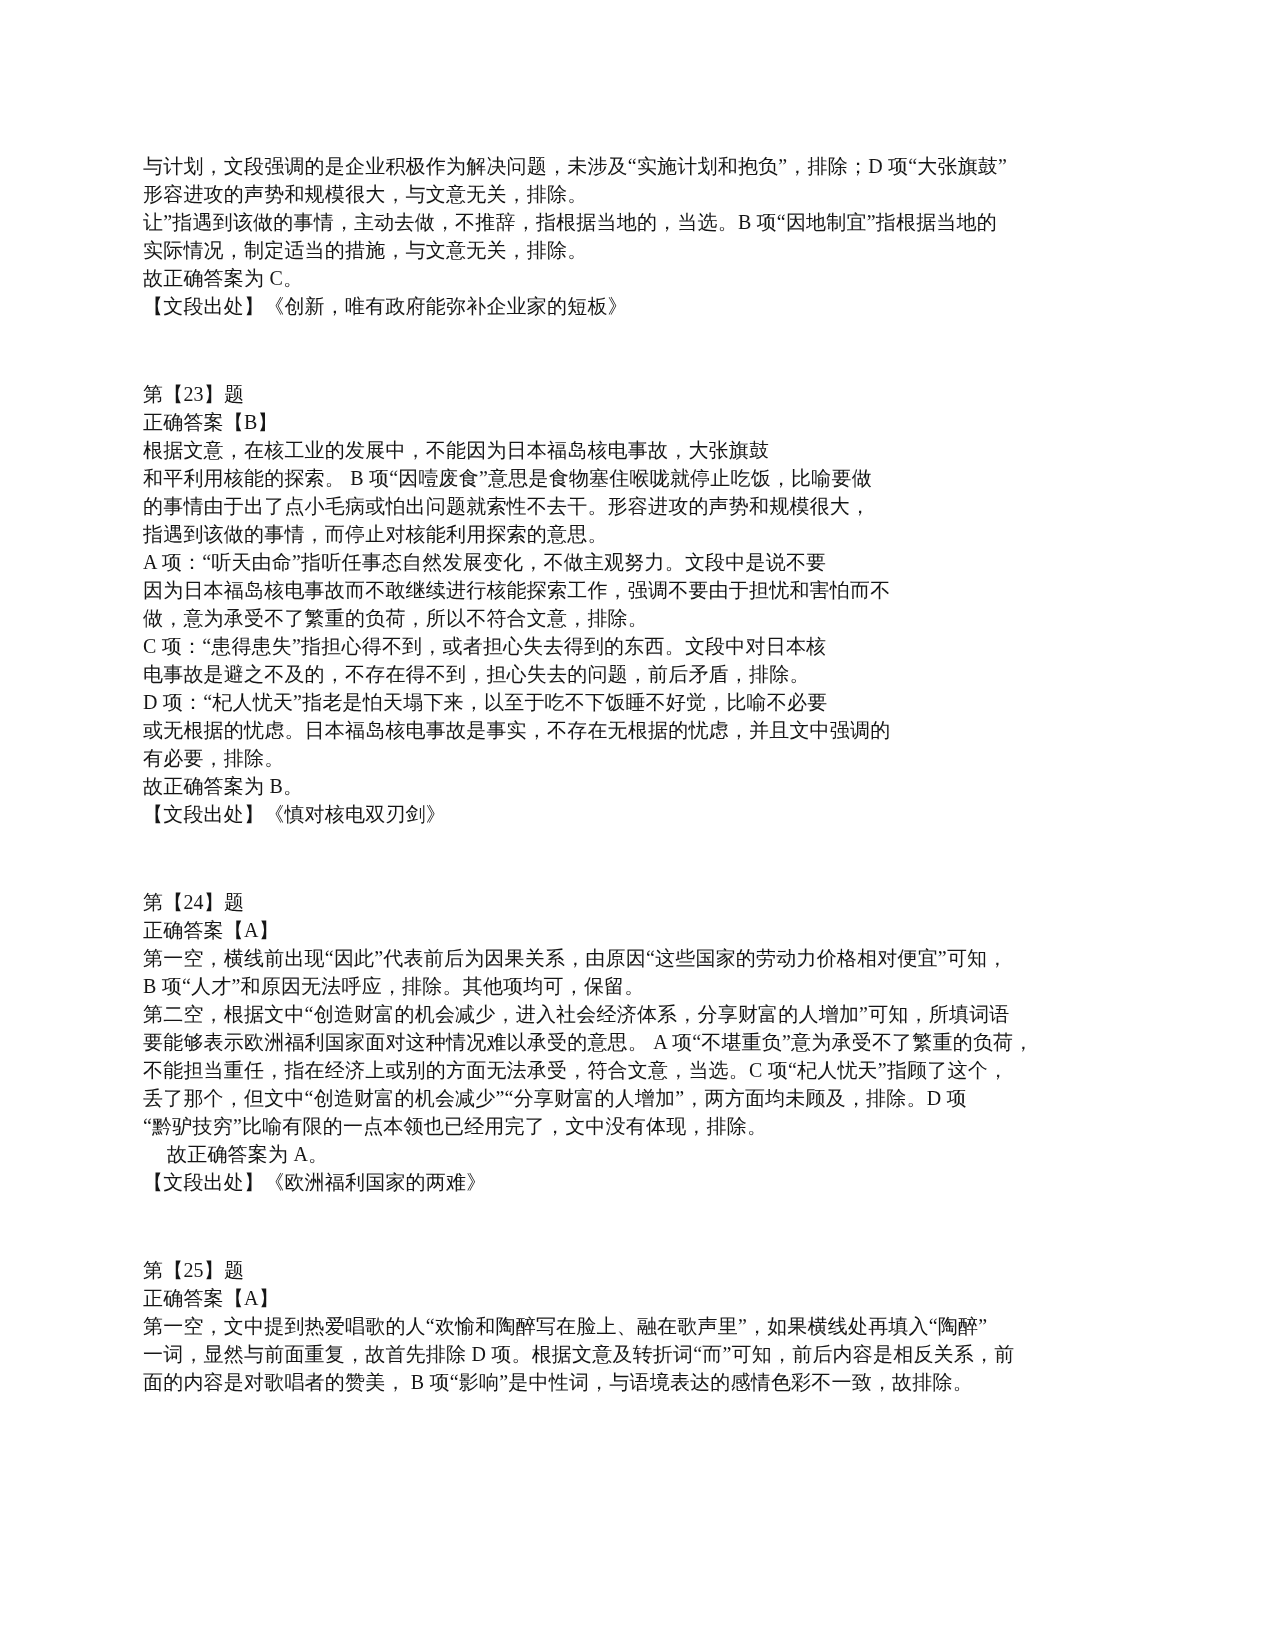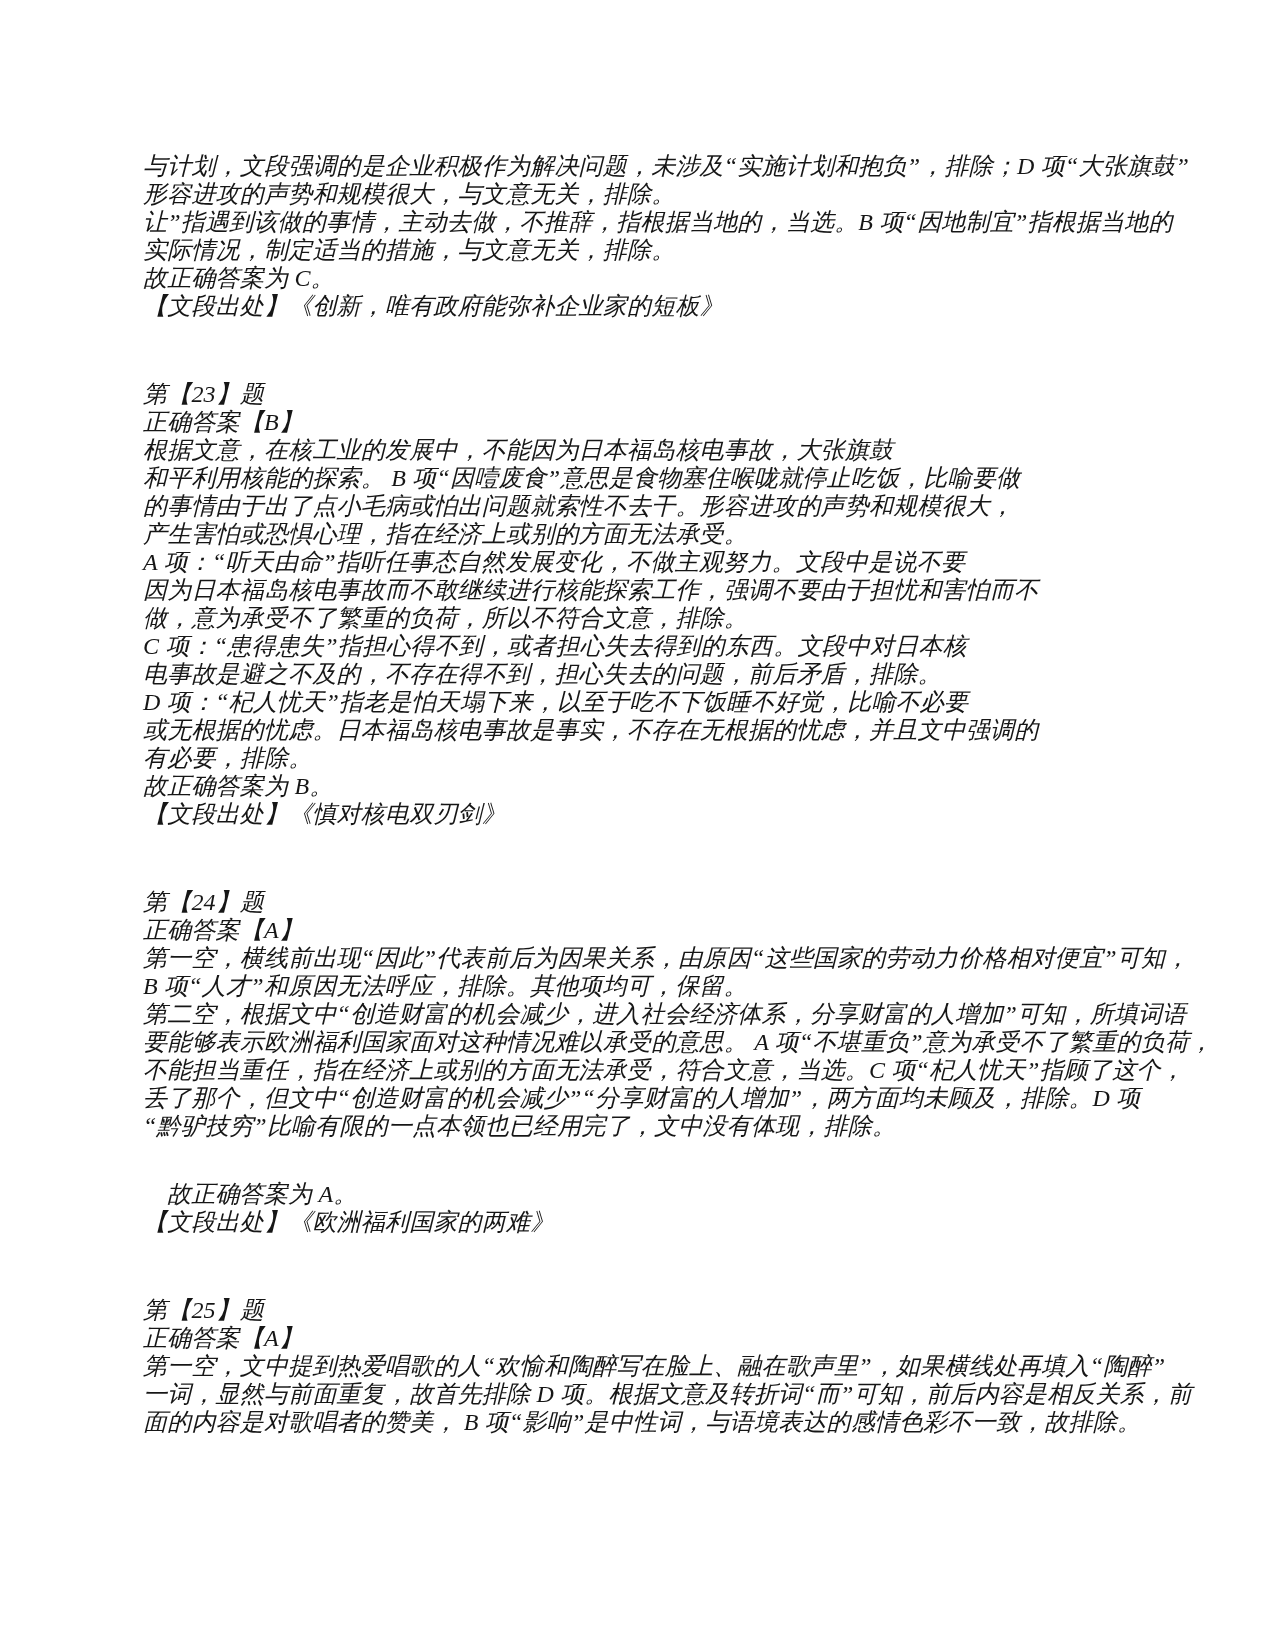--- a/index.html
+++ b/index.html
@@ -17,28 +17,27 @@
   }
   .page {
     position: absolute;
     top: 152px;
     left: 143px;
     width: 1060px;
   }
   .sec { margin: 0; padding: 0; }
   .sec.gap { margin-top: 60px; }
   .line {
-    font-size: 24px;
+    font-size: 20px;
     line-height: 28px;
     height: 28px;
     white-space: pre;
     letter-spacing: 0.2px;
-    font-style: italic;
   }
-  .line.indent { padding-left: 24px; margin-top: 40px; }
+  .line.indent { padding-left: 24px; }
 </style>
 </head>
 <body>
 
 <div class="page">
 
   <section class="sec">
     <div class="line">与计划，文段强调的是企业积极作为解决问题，未涉及“实施计划和抱负”，排除；D 项“大张旗鼓”</div>
     <div class="line">形容进攻的声势和规模很大，与文意无关，排除。</div>
     <div class="line">让”指遇到该做的事情，主动去做，不推辞，指根据当地的，当选。B 项“因地制宜”指根据当地的</div>
@@ -46,21 +45,21 @@
     <div class="line">故正确答案为 C。</div>
     <div class="line">【文段出处】《创新，唯有政府能弥补企业家的短板》</div>
   </section>
 
   <section class="sec gap">
     <div class="line">第【23】题</div>
     <div class="line">正确答案【B】</div>
     <div class="line">根据文意，在核工业的发展中，不能因为日本福岛核电事故，大张旗鼓</div>
     <div class="line">和平利用核能的探索。 B 项“因噎废食”意思是食物塞住喉咙就停止吃饭，比喻要做</div>
     <div class="line">的事情由于出了点小毛病或怕出问题就索性不去干。形容进攻的声势和规模很大，</div>
-    <div class="line">产生害怕或恐惧心理，指在经济上或别的方面无法承受。</div>
+    <div class="line">指遇到该做的事情，而停止对核能利用探索的意思。</div>
     <div class="line">A 项：“听天由命”指听任事态自然发展变化，不做主观努力。文段中是说不要</div>
     <div class="line">因为日本福岛核电事故而不敢继续进行核能探索工作，强调不要由于担忧和害怕而不</div>
     <div class="line">做，意为承受不了繁重的负荷，所以不符合文意，排除。</div>
     <div class="line">C 项：“患得患失”指担心得不到，或者担心失去得到的东西。文段中对日本核</div>
     <div class="line">电事故是避之不及的，不存在得不到，担心失去的问题，前后矛盾，排除。</div>
     <div class="line">D 项：“杞人忧天”指老是怕天塌下来，以至于吃不下饭睡不好觉，比喻不必要</div>
     <div class="line">或无根据的忧虑。日本福岛核电事故是事实，不存在无根据的忧虑，并且文中强调的</div>
     <div class="line">有必要，排除。</div>
     <div class="line">故正确答案为 B。</div>
     <div class="line">【文段出处】《慎对核电双刃剑》</div>

